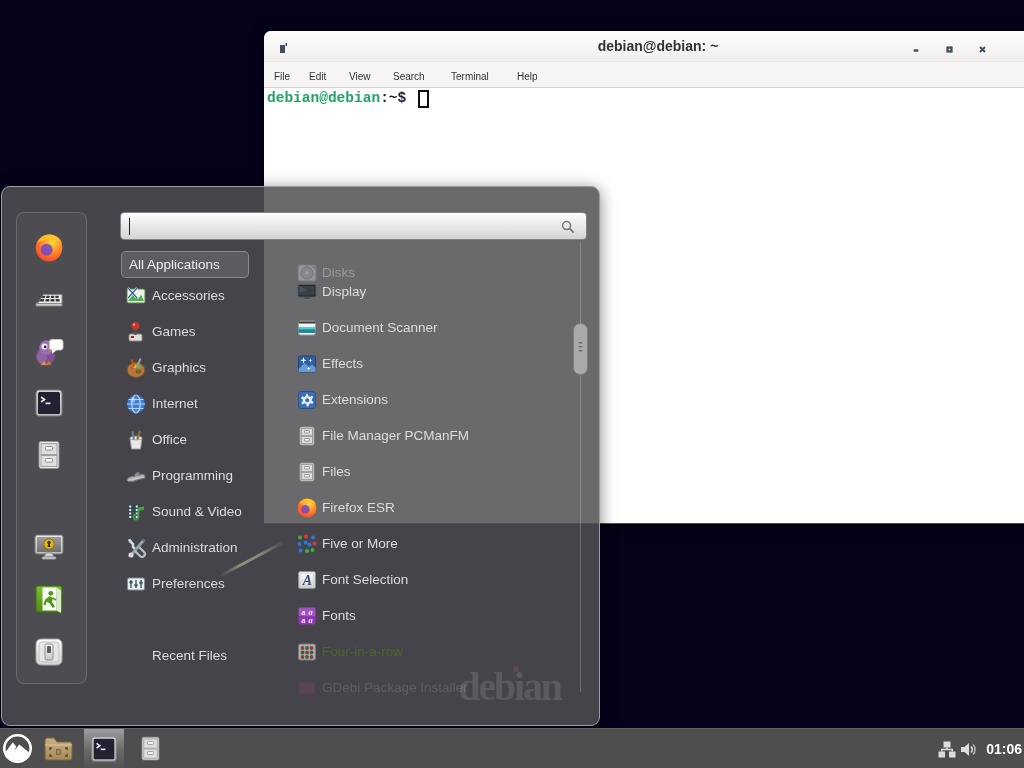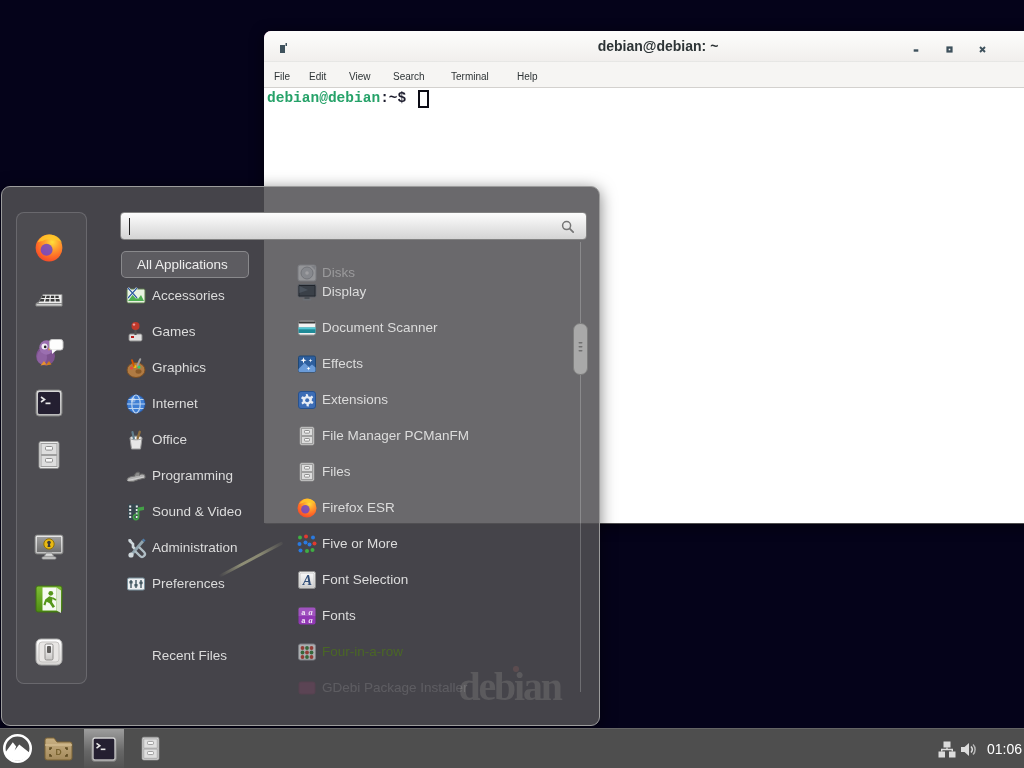--- a/index.html
+++ b/index.html
@@ -19,32 +19,32 @@
 #prompt .g{color:#26a269}#prompt .d{color:#1d1d2e}
 #cursor{position:absolute;left:154px;top:2px;width:11px;height:18px;border:2px solid #0c0c15;background:#fff}
 #tscroll{position:absolute;right:0;top:57px;width:14px;height:435px;background:#d7d5d2;border-left:1px solid #c2c0bd}
 #tthumb{position:absolute;left:2px;top:2px;width:9px;height:428px;background:#9f9e9c;border-radius:5px;border:1px solid #93928f}
 
 #menu{position:absolute;left:1px;top:186px;width:599px;height:540px;background:rgba(81,80,83,.855);border:1.5px solid #9c9c9c;border-radius:9px;box-shadow:0 3px 16px rgba(0,0,0,.5);color:#dcdcdc;font-size:13.5px}
 #search{position:absolute;left:118px;top:25px;width:467px;height:28px;background:linear-gradient(#fdfdfd,#d4d4d4);border:1px solid #828282;border-radius:4px}
 #scur{position:absolute;left:8px;top:5px;width:1px;height:17px;background:#222}
 #sideb{position:absolute;left:14px;top:25px;width:71px;height:472px;border:1px solid rgba(255,255,255,.16);background:rgba(255,255,255,.045);border-radius:8px}
 .sic{position:absolute;left:31px;width:32px;height:32px}
-#allap{position:absolute;left:119px;top:64px;width:128px;height:27px;background:rgba(255,255,255,.13);border:1px solid rgba(255,255,255,.28);border-radius:5px;line-height:25px;padding-left:15px;color:#ededed}
+#allap{position:absolute;left:119px;top:64px;width:128px;height:27px;background:rgba(255,255,255,.13);border:1px solid rgba(255,255,255,.28);border-radius:5px;line-height:25px;padding-left:7px;color:#ededed}
 .cat{position:absolute;left:119px;height:36px;width:160px}
 .cat .ci{position:absolute;left:4px;top:7px;width:22px;height:22px}
 .cat .ct{position:absolute;left:31px;top:10px;white-space:nowrap}
 .app{position:absolute;left:280px;height:36px;width:280px}
 .app .ci{position:absolute;left:14px;top:7px;width:22px;height:22px}
 .app .ct{position:absolute;left:40px;top:10px;white-space:nowrap}
 #mtrack{position:absolute;left:578px;top:55px;width:1px;height:450px;background:rgba(255,255,255,.22)}
 #mthumb{position:absolute;left:571px;top:136px;width:15px;height:52px;background:#a9a9a9;border:1px solid #7e7e7e;border-radius:7px}
 
 #bar{position:absolute;left:0;top:728px;width:1024px;height:40px;background:#4e4e4e;border-top:1px solid #646464}
-#clock{position:absolute;right:2px;top:12px;font-size:14px;font-weight:normal;color:#fff}
+#clock{position:absolute;right:2px;top:12px;font-size:14px;font-weight:bold;color:#fff}
 .tbtn{position:absolute}
 </style></head>
 <body>
 <svg width="0" height="0" style="position:absolute">
     <defs>
 <radialGradient id="ffg" cx="62%" cy="28%" r="92%">
         <stop offset="0" stop-color="#ffdf3a"></stop>
         <stop offset=".3" stop-color="#ffa02e"></stop>
         <stop offset=".6" stop-color="#ff6a26"></stop>
         <stop offset=".85" stop-color="#f2452a"></stop>

